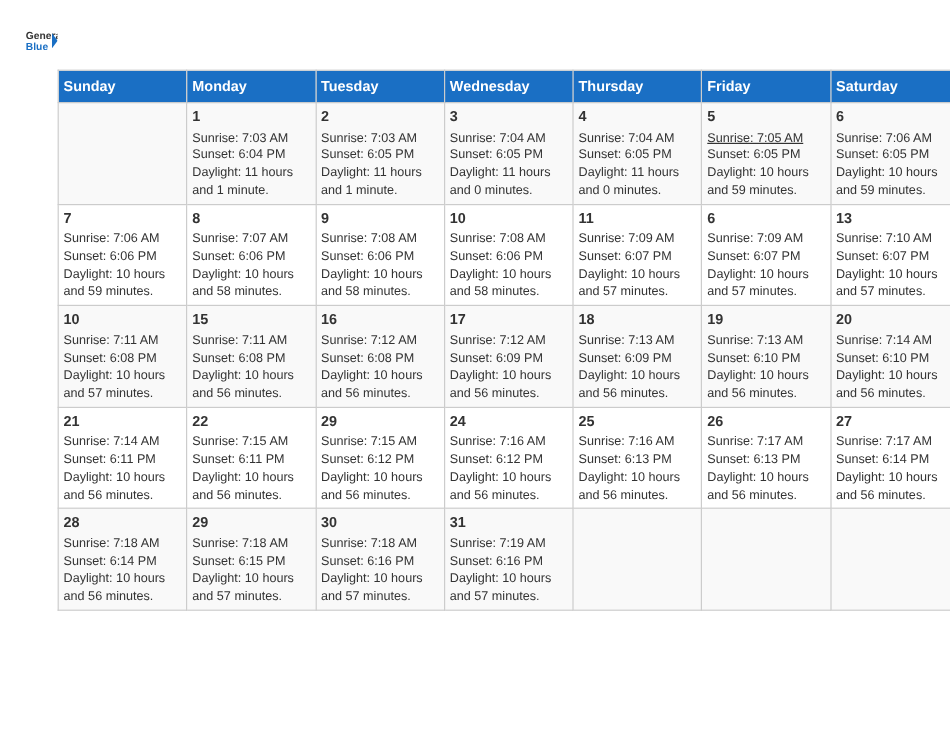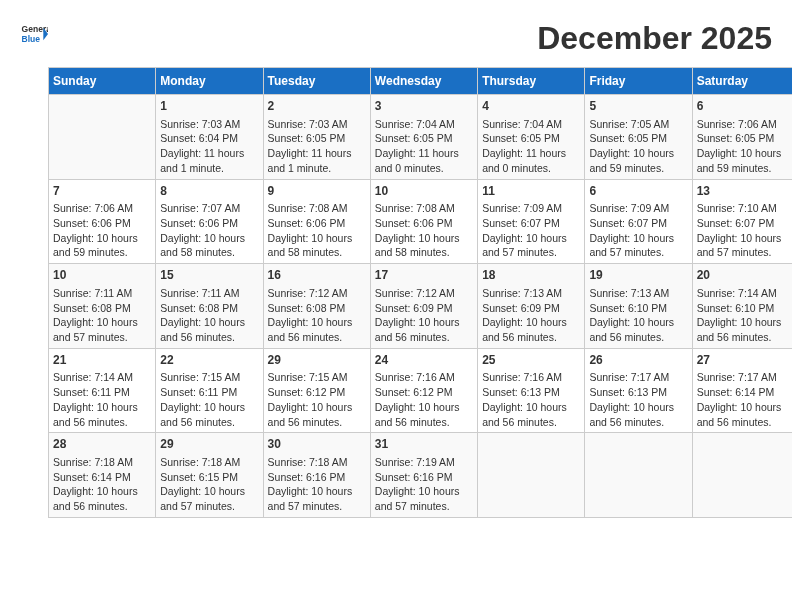--- a/index.html
+++ b/index.html
@@ -80,21 +80,20 @@
 
 <div class="header-area">
   <div class="logo">
     <svg class="logo-icon" viewBox="0 0 36 36">
       <text x="2" y="16" font-size="11" font-weight="bold" fill="#333" font-family="Arial">General</text>
       <text x="2" y="28" font-size="11" font-weight="bold" fill="#1a6fc4" font-family="Arial">Blue</text>
       <polygon points="30,10 36,18 30,26" fill="#1a6fc4"></polygon>
     </svg>
   </div>
   <div class="title-area">
-    <div class="month-title">December 2025</div>
   </div>
 </div>
 
 <table>
   <thead>
     <tr id="header-row">
     <th>Sunday</th>
         <th>Monday</th>
         <th>Tuesday</th>
         <th>Wednesday</th>
@@ -129,21 +128,21 @@
         </td>
         <td>
           <span class="day-num">4</span>
           <span style="display: block;">Sunrise: 7:04 AM</span>
           <span style="display: block;">Sunset: 6:05 PM</span>
           <span style="display: block;">Daylight: 11 hours</span>
           <span style="display: block;">and 0 minutes.</span>
         </td>
         <td>
           <span class="day-num">5</span>
-          <span style="display: block;">Sunrise: 7:05 AM</span>
+          <span style="display: block; text-decoration: underline;">Sunrise: 7:05 AM</span>
           <span style="display: block;">Sunset: 6:05 PM</span>
           <span style="display: block;">Daylight: 10 hours</span>
           <span style="display: block;">and 59 minutes.</span>
         </td>
         <td>
           <span class="day-num">6</span>
           <span style="display: block;">Sunrise: 7:06 AM</span>
           <span style="display: block;">Sunset: 6:05 PM</span>
           <span style="display: block;">Daylight: 10 hours</span>
           <span style="display: block;">and 59 minutes.</span>

